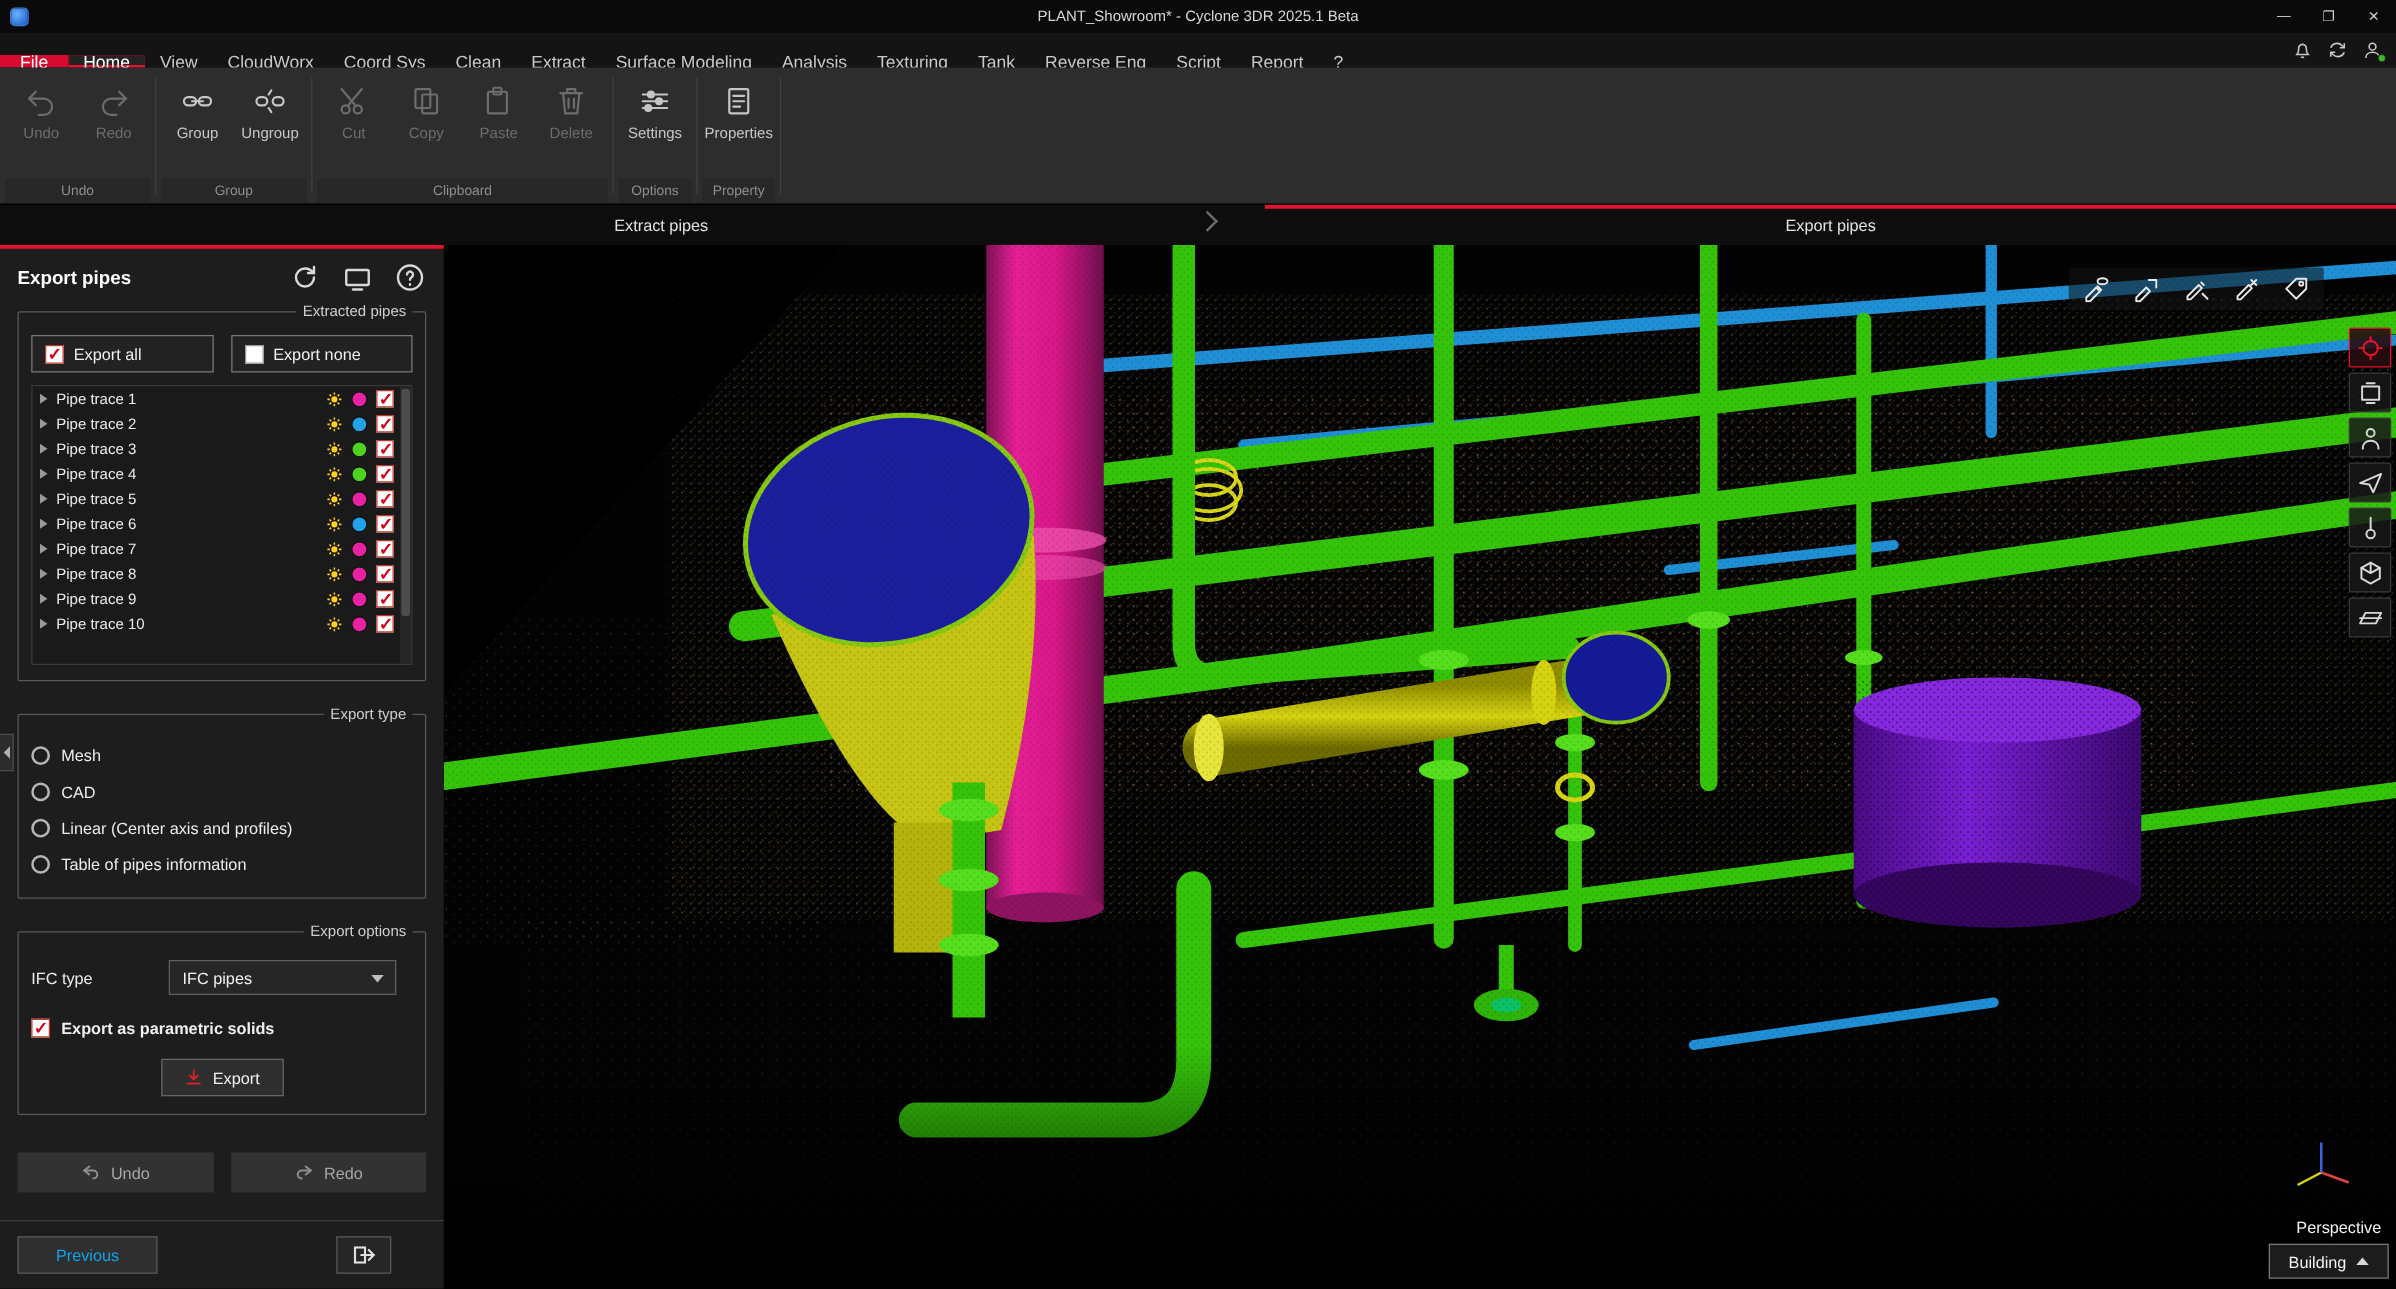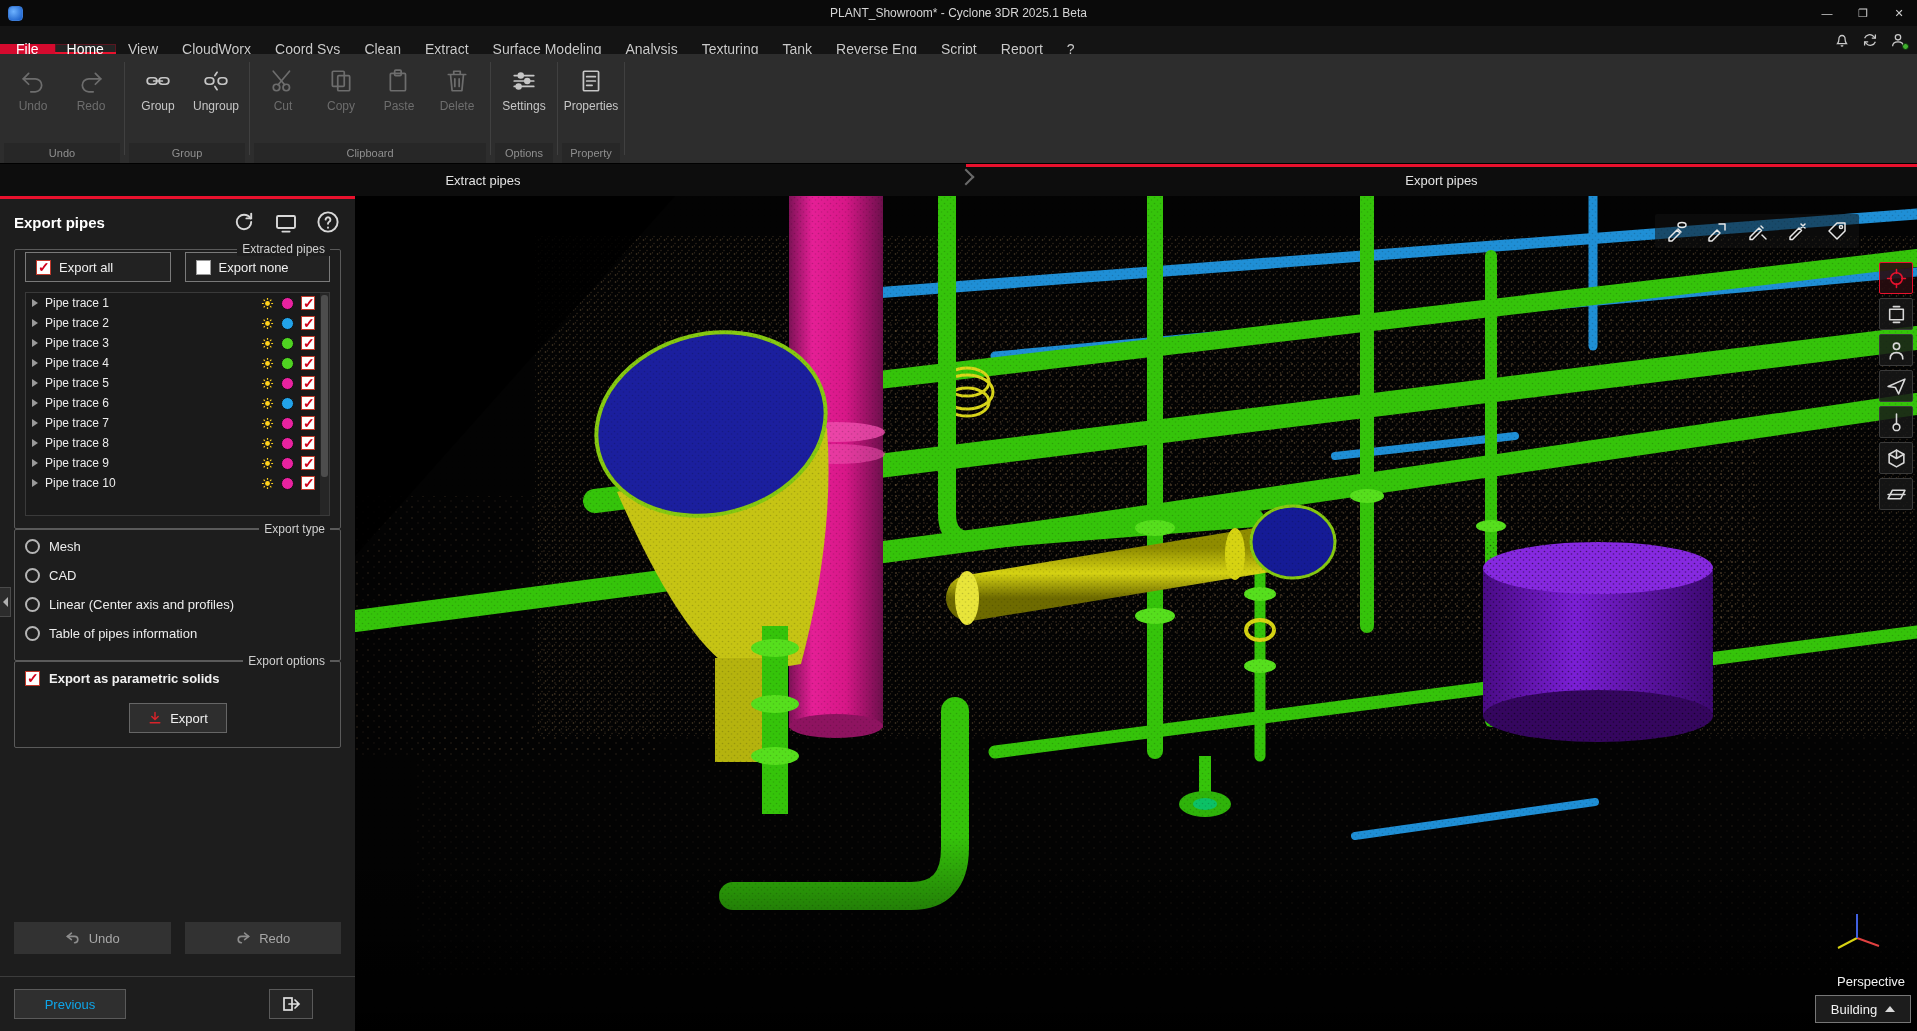--- a/index.html
+++ b/index.html
@@ -34,42 +34,42 @@
   .rbtn { width:58px; display:flex; flex-direction:column; align-items:center; gap:6px; padding:6px 2px;
     color:#c6c6c6; font-size:12px; border-radius:3px; }
   .rbtn.disabled { color:#6d6d6d; }
   .ric { width:26px; height:26px; stroke:currentColor; fill:none; stroke-width:1.6; stroke-linecap:round; stroke-linejoin:round; }
   .rlabel { line-height:12px; }
   .rgl { height:20px; display:flex; align-items:center; justify-content:center; color:#8f8f8f; font-size:11px;
     background:#272727; }
   .rsep { width:1px; background:#404040; margin:8px 4px; }
 
   
-  .workflow { height:33px; background:#0d0d0d; display:flex; position:relative; flex:0 0 auto; border-top:1px solid #000; }
+  .workflow { height:33px; background:#0d0d0d; display:flex; position:relative; flex:0 0 auto; border-top:1px solid #000;padding-left:46px; }
   .wf-half { position:relative; display:flex; align-items:center; justify-content:center; }
   .wf-left { width:966px; }
   .wf-right { flex:1; }
   .wf-half.active::before { content:""; position:absolute; top:0; left:0; right:0; height:3px; background:#e8112d; }
   .wf-step-label { color:#e3e3e3; font-size:13px; }
   .wf-chevron { position:absolute; left:960px; top:7px; width:12px; height:12px;
     border-top:2px solid #6a6a6a; border-right:2px solid #6a6a6a; transform:rotate(45deg); }
 
   
   .content { flex:1; display:flex; position:relative; min-height:0; }
 
   
   .panel { width:355px; flex:0 0 355px; background:#1d1d1d; border-top:3px solid #e8112d;
     display:flex; flex-direction:column; padding:10px 14px 0 14px; position:relative; z-index:3; }
   .phead { display:flex; align-items:center; margin-bottom:14px; }
   .ptitle { color:#fff; font-size:15px; font-weight:bold; }
   .phicons { margin-left:auto; display:flex; gap:16px; }
   .phbtn { width:26px; height:26px; color:#d8d8d8; display:flex; align-items:center; justify-content:center; }
   .phbtn svg { width:24px; height:24px; stroke:currentColor; fill:none; stroke-width:1.6; stroke-linecap:round; }
 
-  .gbox { position:relative; border:1px solid #5a5a5a; border-radius:2px; padding:2px 10px 12px 10px; }
+  .gbox { position:relative; border:1px solid #5a5a5a; border-radius:2px; padding:18px 10px 12px 10px; margin-bottom:26px; }
   .gbox-label { position:absolute; top:-8px; right:10px; background:#1d1d1d; padding:0 5px;
     color:#cfcfcf; font-size:12px; }
 
   .exp-toggle-row { display:flex; gap:14px; margin-bottom:10px; }
   .toggle-btn { flex:1; display:flex; align-items:center; gap:8px; border:1px solid #7a7a7a;
     height:30px; padding:0 10px; color:#f0f0f0; font-size:13px; background:#222; }
   .cb { width:15px; height:15px; background:#fff; border:1px solid #999; position:relative; flex:0 0 auto; }
   .cb.checked { border-color:#c0392b; }
   .cb.checked::after { content:"✓"; position:absolute; left:1px; top:-2px; color:#d0021b; font-size:14px; font-weight:bold; }
 
@@ -482,20 +482,27 @@
           <span class="radio-label">Linear (Center axis and profiles)</span>
         </div>
         <div class="radio-row">
           <span class="radio"></span>
           <span class="radio-label">Table of pipes information</span>
         </div>
       </div>
 
       <div class="gbox">
         <span class="gbox-label">Export options</span>
+        <div class="ifc-row">
+          <span class="ifc-label">IFC type</span>
+          <div class="dropdown">
+            <span>IFC pipes</span>
+            <span class="dd-caret"></span>
+          </div>
+        </div>
         <div class="optcb-row">
           <span class="cb checked"></span>
           <span>Export as parametric solids</span>
         </div>
         <div class="export-btn">
           <svg viewBox="0 0 20 20">
               <path d="M10 3v8M6 8l4 4 4-4"></path>
               <path d="M4 16h12"></path>
             </svg>
           <span>Export</span>

